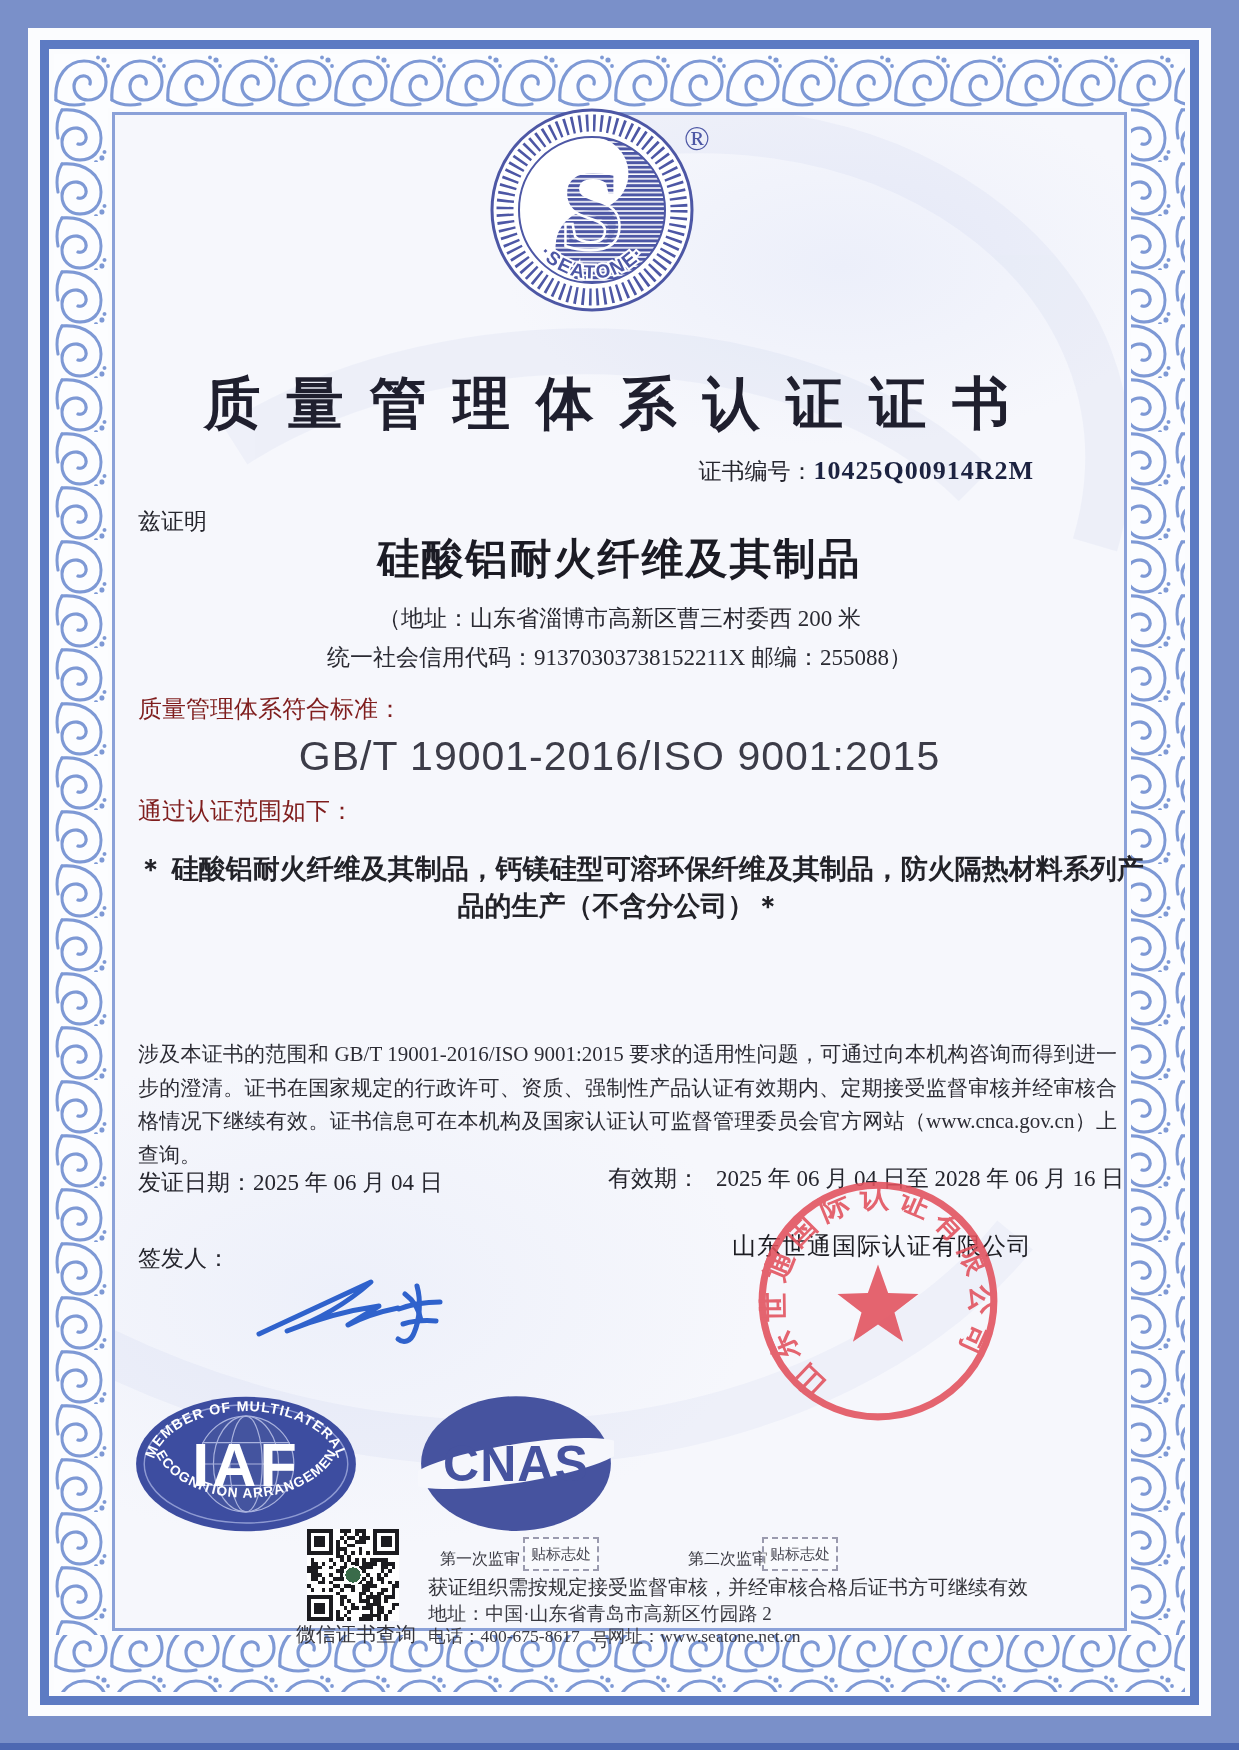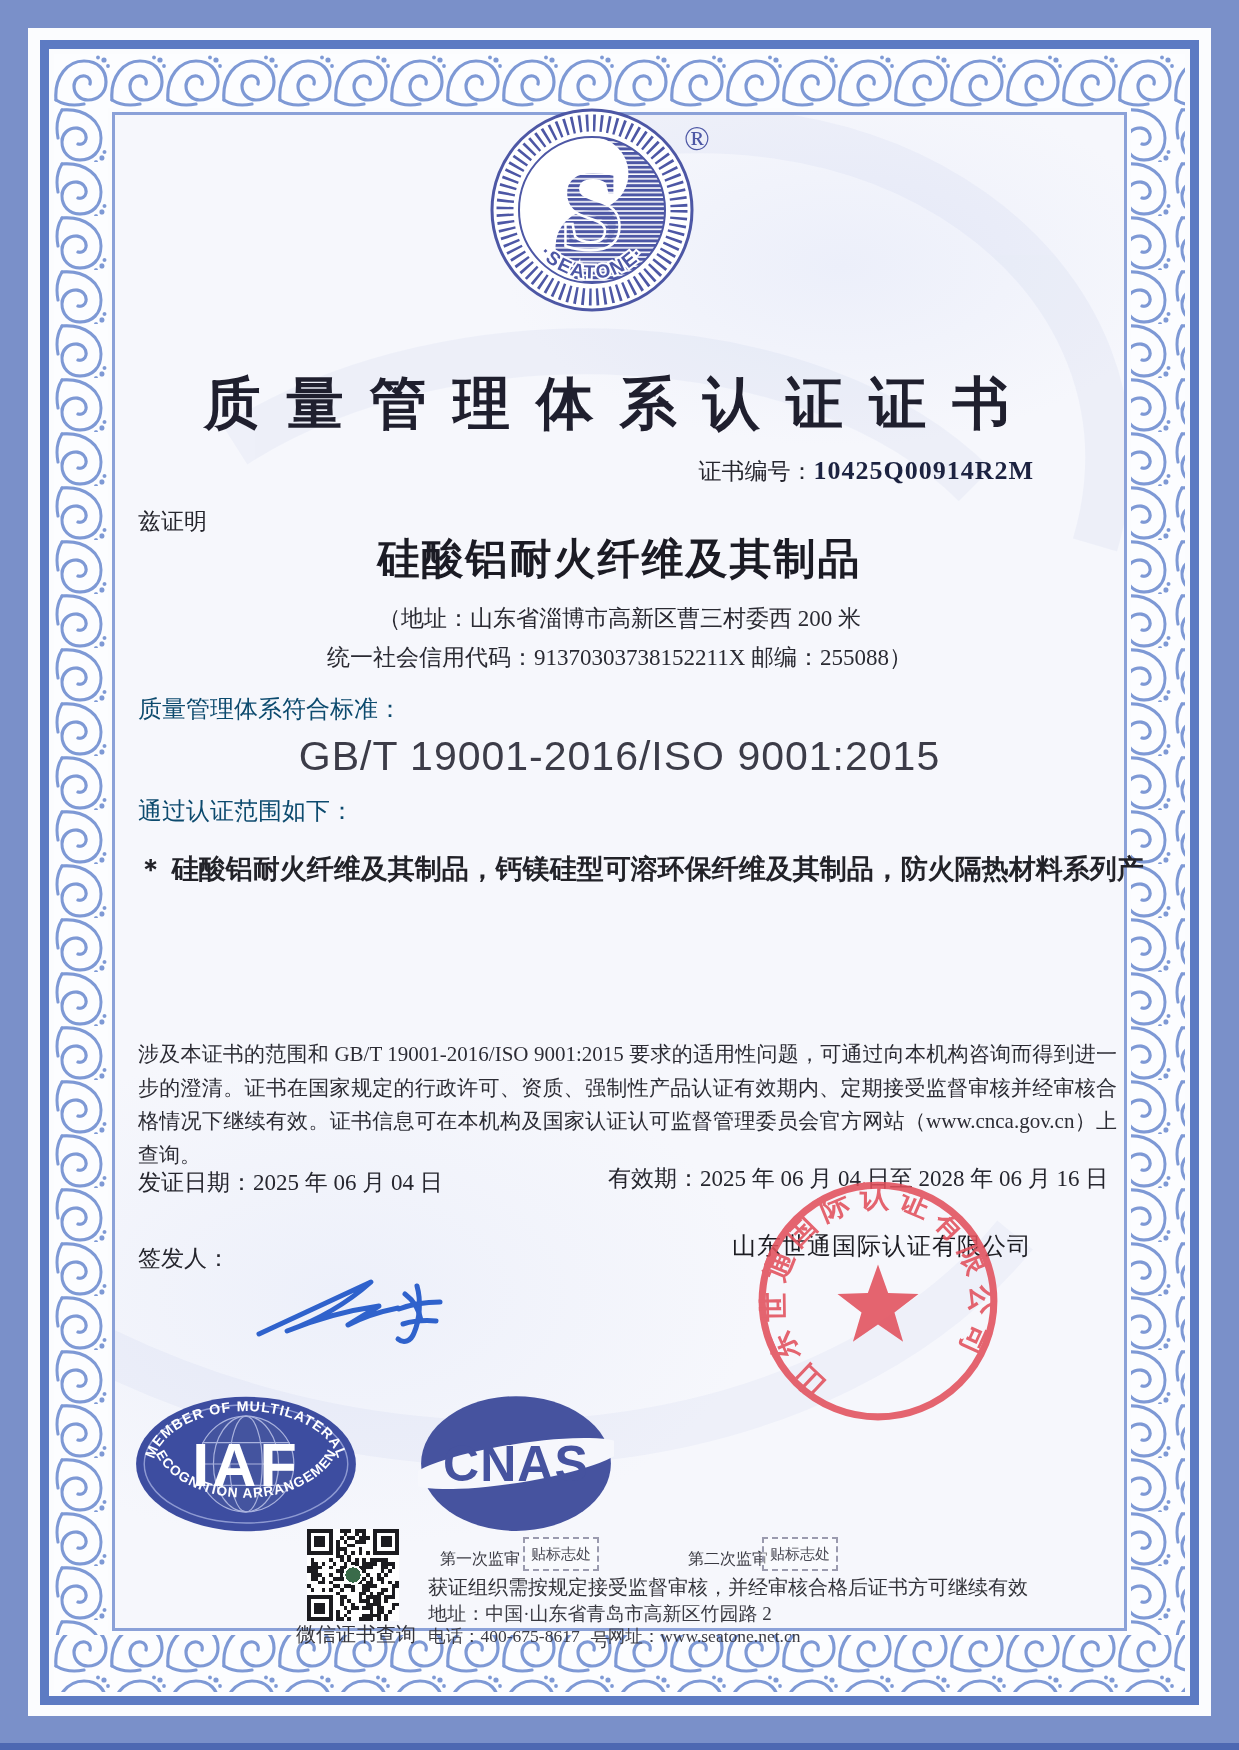--- a/index.html
+++ b/index.html
@@ -18,34 +18,34 @@
      background:
        radial-gradient(ellipse 560px 300px at 72% 10%, #eceffa 0%, rgba(236,239,250,0) 60%),
        radial-gradient(ellipse 700px 420px at 22% 78%, #edf0fa 0%, rgba(237,240,250,0) 60%),
        #f6f7fc;}
   .bottom-edge{position:absolute;left:0;right:0;bottom:0;height:7px;background:#4d68b2;}
   
   .center{left:0;width:100%;text-align:center;}
   .title{top:366px;font-size:57px;font-weight:700;letter-spacing:0.46em;color:#1f1f2e;}
   .certno{top:456px;right:205px;font-size:23px;display:flex;align-items:baseline;}
   .certno .num{font-family:"Liberation Serif",serif;font-weight:700;font-size:26px;color:#1c2240;letter-spacing:1px;}
-  .label{font-size:24px;color:#0c4a6e;}
+  .label{font-size:24px;color:#7f1d1d;}
   .certify{left:138px;top:506px;font-size:23px;}
   .company{top:531px;font-size:42px;font-weight:700;color:#1b1b24;letter-spacing:2px;}
   .addr{font-size:23px;color:#2a2a32;}
   .addr1{top:603px;} .addr2{top:642px;}
   .stdlabel{left:138px;top:693px;}
   .standard{top:733px;font-family:"Liberation Sans","DejaVu Sans",sans-serif;font-size:41px;color:#3c3c48;letter-spacing:1px;}
   .scopelabel{left:138px;top:795px;}
   .scope{font-family:"Liberation Sans","DejaVu Sans",sans-serif;font-weight:700;font-size:27px;color:#222228;}
   .scope1{top:851px;margin-left:21px;} .scope2{top:888px;}
   .notice{left:138px;right:122px;top:1038px;font-size:21px;line-height:33.5px;text-align:justify;color:#2c2c34;}
   .dateline{font-size:23px;display:flex;align-items:baseline;white-space:nowrap;}
   .issue{left:138px;top:1167px;}
-  .validity{left:608px;top:1163px;}
+  .validity{left:608px;top:1163px;gap:16px;}
   .signer{left:138px;top:1243px;font-size:23px;}
   .issuer{left:732px;top:1230px;font-size:24px;color:#1c1c22;letter-spacing:1px;}
   .cnas-text{left:627px;top:1383px;line-height:30.6px;}
   .cnas-text .cn{font-size:24px;color:#2e2e36;}
   .cnas-text .en{font-family:"Liberation Sans","DejaVu Sans",sans-serif;font-weight:700;font-size:21px;color:#34343c;}
   .qr-caption{left:284px;top:1621px;width:132px;text-align:right;font-size:20px;color:#33333a;}
   .audit-label{font-size:16px;color:#3a3a42;}
   .a1{left:440px;top:1549px;} .a2{left:688px;top:1549px;}
   .audit-box{width:72px;height:30px;border:2px dashed #9a9aae;display:flex;align-items:center;justify-content:center;
              font-size:15px;color:#4a4a55;background:rgba(255,255,255,.4);}
@@ -138,20 +138,21 @@
 
   <div class="abs certify">兹证明</div>
   <div class="abs center company">硅酸铝耐火纤维及其制品</div>
   <div class="abs center addr addr1">（地址：山东省淄博市高新区曹三村委西 200 米</div>
   <div class="abs center addr addr2">统一社会信用代码：91370303738152211X 邮编：255088）</div>
 
   <div class="abs label stdlabel">质量管理体系符合标准：</div>
   <div class="abs center standard">GB/T 19001-2016/ISO 9001:2015</div>
   <div class="abs label scopelabel">通过认证范围如下：</div>
   <div class="abs center scope scope1">＊ 硅酸铝耐火纤维及其制品，钙镁硅型可溶环保纤维及其制品，防火隔热材料系列产</div>
+  <div class="abs center scope scope2">品的生产（不含分公司）＊</div>
 
   <div class="abs notice">涉及本证书的范围和 GB/T 19001-2016/ISO 9001:2015 要求的适用性问题，可通过向本机构咨询而得到进一步的澄清。证书在国家规定的行政许可、资质、强制性产品认证有效期内、定期接受监督审核并经审核合格情况下继续有效。证书信息可在本机构及国家认证认可监督管理委员会官方网站（www.cnca.gov.cn）上查询。</div>
 
   <div class="abs dateline issue">
     <span>发证日期：</span>
     <span>2025 年 06 月 04 日</span>
   </div>
   <div class="abs dateline validity">
     <span>有效期：</span>
     <span>2025 年 06 月 04 日至 2028 年 06 月 16 日</span>

